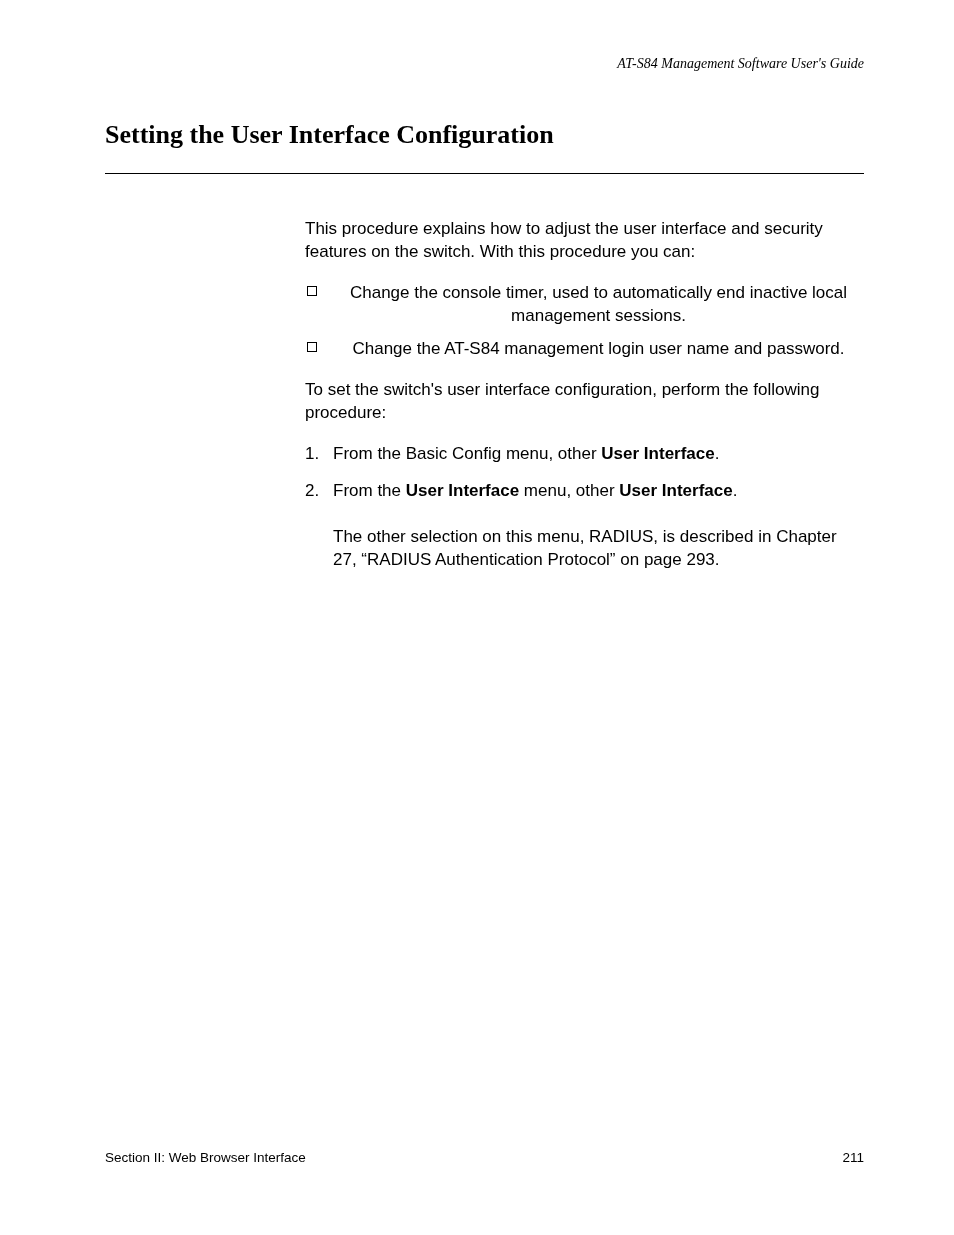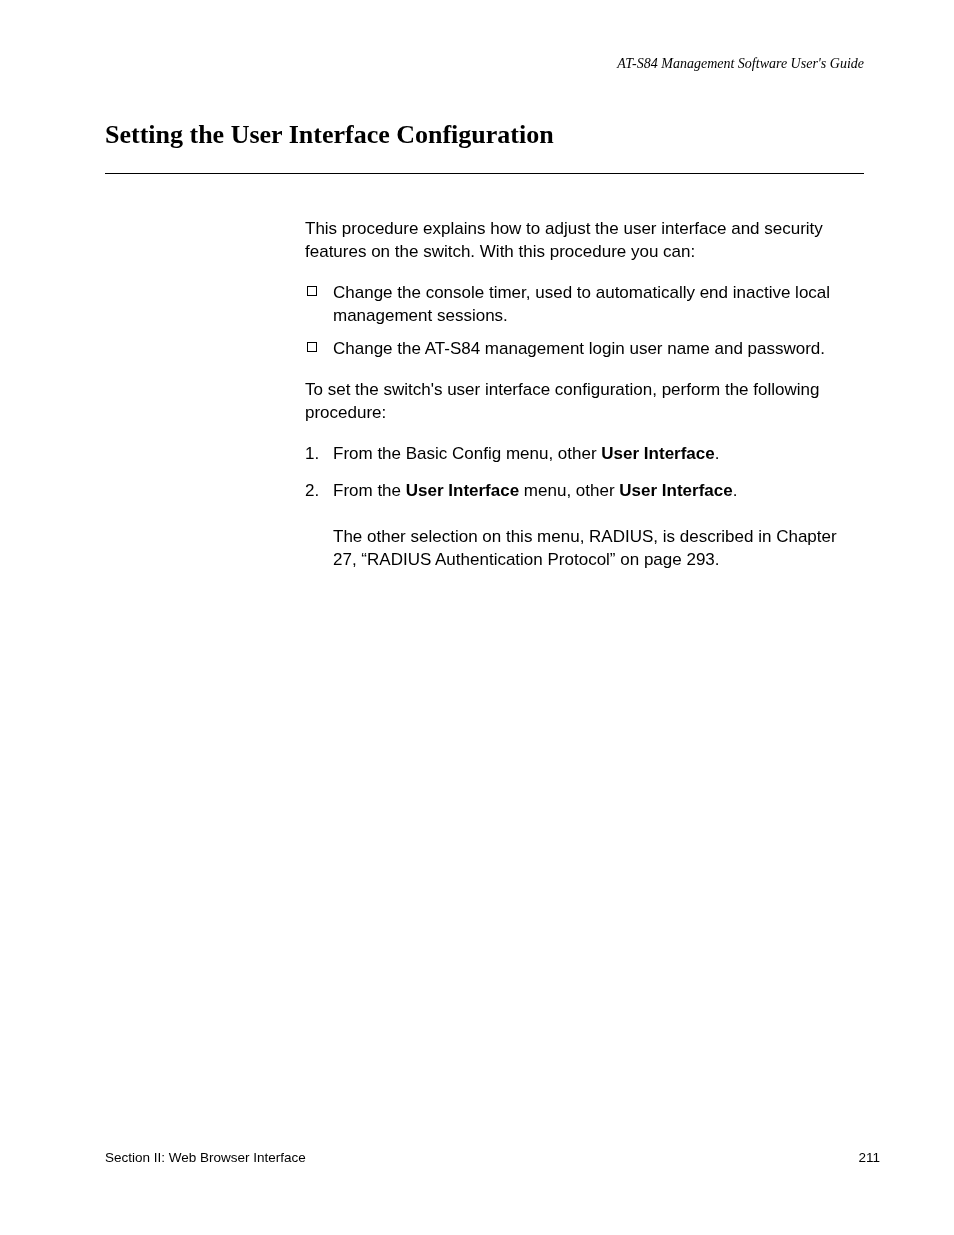--- a/index.html
+++ b/index.html
@@ -36,20 +36,21 @@
       margin-left: 200px;
       font-size: 17px;
       line-height: 1.35;
     }
     .para { margin-bottom: 18px; }
     .bullets { list-style: none; margin-bottom: 18px; }
     .bullets li {
       position: relative;
       padding-left: 28px;
       margin-bottom: 10px;
+      text-align: center;
     }
     .bullet-marker {
       position: absolute;
       left: 2px;
       top: 4px;
       width: 10px;
       height: 10px;
       border: 1.4px solid #000;
       display: inline-block;
     }
@@ -64,21 +65,21 @@
       left: 0;
       top: 0;
     }
     .step-body-para {
       margin-top: 24px;
     }
     .footer {
       position: absolute;
       bottom: 70px;
       left: 105px;
-      right: 74px;
+      right: 90px;
       display: flex;
       justify-content: space-between;
       font-size: 13.5px;
     }
     b { font-weight: bold; }
   </style>
 </head>
 <body>
 
 <div class="page">

